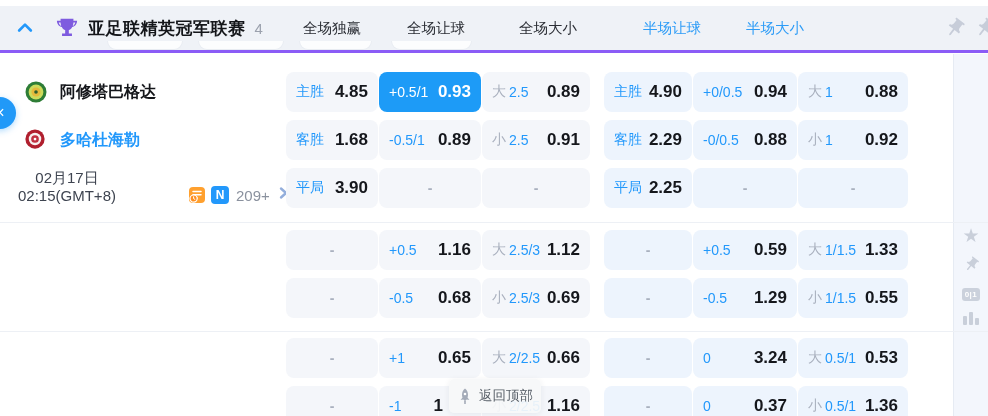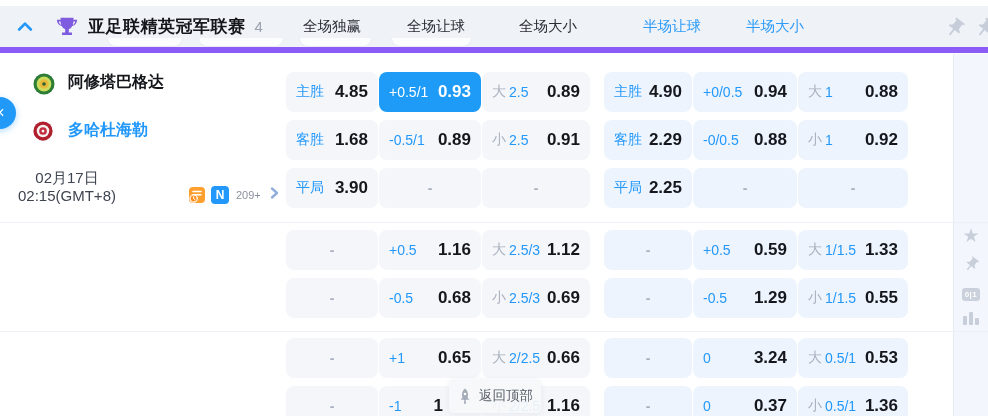--- a/index.html
+++ b/index.html
@@ -1,54 +1,54 @@
 <!DOCTYPE html>
 <html><head>
 <meta charset="utf-8">
 <style>
   * { margin:0; padding:0; box-sizing:border-box; }
   html,body { width:988px; height:416px; overflow:hidden; background:#fff;
     font-family:"Liberation Sans","DejaVu Sans",sans-serif; position:relative; }
 
   
   .header-bar { position:absolute; left:0; top:6px; width:988px; height:47px;
-    background:#EFF2F7; border-bottom:6px solid #8b5cf6; z-index:2; }
+    background:#EFF2F7; border-bottom:3px solid #8b5cf6; z-index:2; }
   .hleft { position:absolute; left:0; top:0; height:100%; display:flex; align-items:center; padding-left:14px; }
   .chev { width:22px; height:22px; display:flex; align-items:center; justify-content:center; cursor:pointer; }
   .trophy { width:22px; height:22px; margin-left:20px; }
   .league-title { margin-left:10px; font-size:17px; font-weight:bold; color:#14161A; letter-spacing:.5px; }
   .match-count { margin-left:9px; font-size:15px; color:#9BA1AD; }
   .hcols { position:absolute; left:286px; top:0; height:100%; display:grid;
     grid-template-columns:92px 102px 108px 12px 88px 104px 110px; column-gap:7px; align-items:center; }
   .hcol { text-align:center; font-size:14.5px; }
   .hcol.dark { color:#2B2E35; }
   .hcol.blue { color:#2D9CF7; }
   .chip-remnant { position:absolute; bottom:0; height:9px; background:#FCFDFE;
     border:1px solid #E8ECF2; border-top:none; border-radius:0 0 9px 9px; }
   .pins { position:absolute; top:11px; right:-8px; display:flex; gap:8px; }
   .pin-icon svg { width:22px; height:22px; fill:#C7CDD9; transform:rotate(38deg); }
 
   
   .close-fab { position:absolute; left:-16px; top:97px; width:32px; height:32px; border-radius:50%;
     background:#2199F8; color:#fff; display:flex; align-items:center; justify-content:center;
     font-size:16px; z-index:6; box-shadow:0 2px 6px rgba(33,153,248,.35); cursor:pointer; }
-  .team-row { position:absolute; left:32px; height:40px; display:flex; gap:12px; }
+  .team-row { position:absolute; left:24px; height:40px; display:flex; align-items:center; gap:12px; }
   .team-row.t1 { top:72px; }
   .team-row.t2 { top:120px; }
   .crest { width:24px; height:24px; }
   .team-name { font-size:16px; font-weight:bold; cursor:pointer; }
   .t1 .team-name { color:#14161A; }
   .t2 .team-name { color:#2298FB; }
   .datetime { position:absolute; left:2px; top:169px; width:130px; text-align:center;
     font-size:15px; color:#3E4450; line-height:18px; }
   .meta-row { position:absolute; left:188px; top:185px; display:flex; align-items:center; gap:5px; cursor:pointer; }
   .slip-icon { width:18px; height:18px; }
   .n-badge { width:18px; height:18px; background:#2298FB; border-radius:4px; color:#fff;
     font-size:12px; font-weight:bold; display:flex; align-items:center; justify-content:center; }
-  .meta-count { font-size:11px; color:#8A919E; margin-left:2px; }
+  .meta-count { font-size:15px; color:#8A919E; margin-left:2px; }
   .meta-chev svg { width:16px; height:16px; stroke:#93AEDC; fill:none; stroke-width:2.4; stroke-linecap:round; }
 
   
   .odds-grid { position:absolute; left:286px; top:72px; width:660px; z-index:1; }
   .orow { display:grid; grid-template-columns:92px 102px 108px 12px 88px 104px 110px;
     column-gap:1px; height:40px; margin-bottom:8px; }
   .ggap1 { height:14px; } .ggap2 { height:12px; }
   .cell { border-radius:8px; display:flex; align-items:center; padding:0 10px; font-size:14px; cursor:pointer; }
   .cell.ft { background:#F4F6FA; }
   .cell.ht { background:#EDF4FD; }

